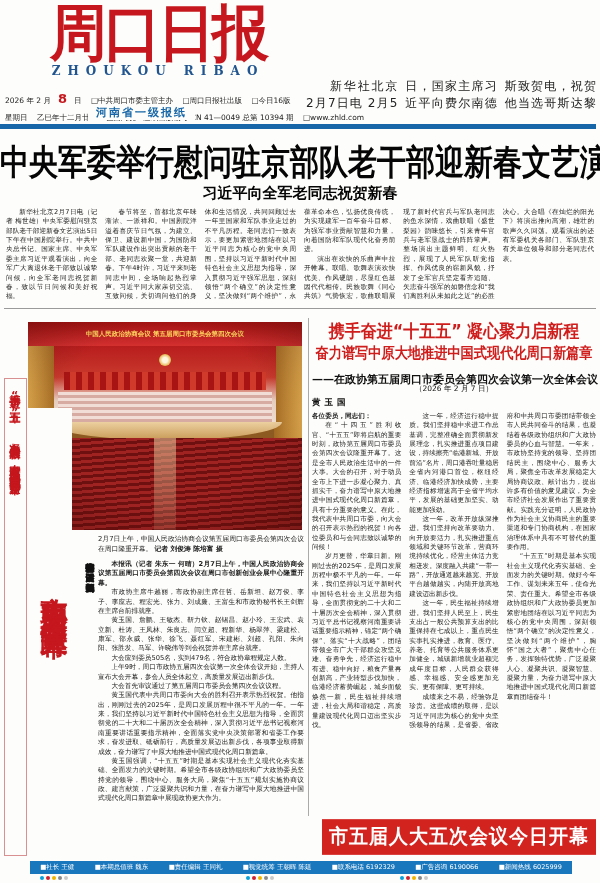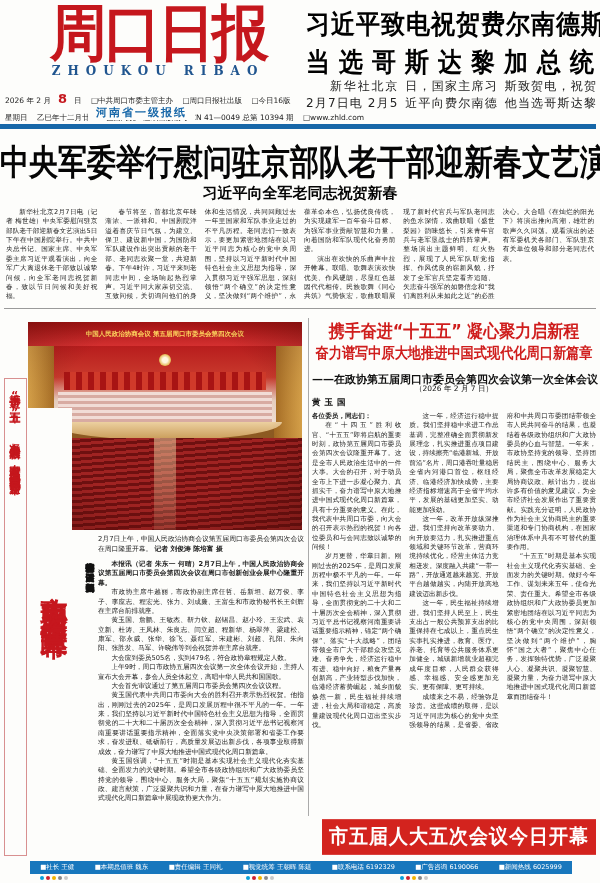--- a/index.html
+++ b/index.html
@@ -91,24 +91,20 @@
     <div class="date-row">
       <span>星期日</span>
       <span>乙巳年十二月廿一</span>
       <span>□国内统一连续出版物号 CN 41—0049 总第 10394 期</span>
       <span>□www.zhld.com</span>
     </div>
   </div>
   <div class="grade-bar"></div>
   <div class="grade-label">河南省一级报纸</div>
 
-  <div class="tr-headline">
-    <div class="tr-h1">习近平致电祝贺费尔南德斯</div>
-    <div class="tr-h2">当选哥斯达黎加总统</div>
-  </div>
   <div class="tr-body">
     <p>新华社北京2月7日电 2月5日，国家主席习近平向费尔南德斯致贺电，祝贺他当选哥斯达黎加共和国总统。</p>
     <p>习近平指出，中哥建交18年来，双边关系快速发展，各领域交流合作成果丰硕，有力增进两国人民福祉。事实充分证明，中哥关系发展符合两国和两国人民根本利益，是大势所趋、人心所向。</p>
 
   </div>
 
   <div class="lead-h">中央军委举行慰问驻京部队老干部迎新春文艺演出</div>
   <div class="lead-sub">习近平向全军老同志祝贺新春</div>
   <div class="lead-body">
     <p>新华社北京2月7日电（记者 梅世雄）中央军委慰问驻京部队老干部迎新春文艺演出5日下午在中国剧院举行。中共中央总书记、国家主席、中央军委主席习近平观看演出，向全军广大离退休老干部致以诚挚问候，向全军老同志祝贺新春，致以节日问候和美好祝福。</p>
@@ -140,21 +136,21 @@
   <div class="caption">
     <span>2月7日上午，中国人民政治协商会议第五届周口市委员会第四次会议在周口隆重开幕。</span>
     <span class="credit">记者 刘俊涛 陈培富 摄</span>
   </div>
 
   <div class="left-body">
     <p class="bold">本报讯（记者 朱东一 何晴）2月7日上午，中国人民政治协商会议第五届周口市委员会第四次会议在周口市创新创业会展中心隆重开幕。</p>
     <p>市政协主席牛越丽，市政协副主席任哲、岳新坦、赵万俊、李子、李应志、程宏光、张力、刘成廉、王富生和市政协秘书长王剑辉在主席台前排就座。</p>
     <p>黄玉国、詹鹏、王敏杰、靳力钦、赵锡昌、赵小玲、王宏武、袁立新、杜涛、王凤林、朱良志、闫立超、程新华、杨翠萍、梁建松、康军、邵永威、张华、徐飞、聂红军、宋建彬、刘超、孔阳、朱向阳、张胜发、马军、许晓伟等到会祝贺并在主席台就座。</p>
     <p>大会应到委员505名，实到479名，符合政协章程规定人数。</p>
-    <p>上午9时，周口市政协五届四次会议第一次全体会议开始，主持人宣布大会开幕，参会人员全体起立，高唱中华人民共和国国歌。</p>
+    <p>上午9时，周口市政协五届四次会议第一次全体会议开始，主持人宣布大会开幕，参会人员全体起立，高质量发展迈出新步伐。</p>
     <p>大会首先审议通过了第五届周口市委员会第四次会议议程。</p>
     <p>黄玉国代表中共周口市委向大会的胜利召开表示热烈祝贺。他指出，刚刚过去的2025年，是周口发展历程中很不平凡的一年。一年来，我们坚持以习近平新时代中国特色社会主义思想为指导，全面贯彻党的二十大和二十届历次全会精神，深入贯彻习近平总书记视察河南重要讲话重要指示精神，全面落实党中央决策部署和省委工作要求，奋发进取、砥砺前行，高质量发展迈出新步伐，各项事业取得新成效，奋力谱写了中原大地推进中国式现代化周口新篇章。</p>
     <p>黄玉国强调，“十五五”时期是基本实现社会主义现代化夯实基础、全面发力的关键时期。希望全市各级政协组织和广大政协委员坚持党的领导，围绕中心、服务大局，聚焦“十五五”规划实施协商议政、建言献策，广泛凝聚共识和力量，在奋力谱写中原大地推进中国式现代化周口新篇章中展现政协更大作为。</p>
   </div>
 
   <div class="r-h1">携手奋进“十五五” 凝心聚力启新程</div>
   <div class="r-h2">奋力谱写中原大地推进中国式现代化周口新篇章</div>
   <div class="r-dash">——在政协第五届周口市委员会第四次会议第一次全体会议（开幕会）上的讲话</div>
   <div class="r-date">（2026 年 2 月 7 日）</div>
   <div class="r-author">黄玉国</div>

